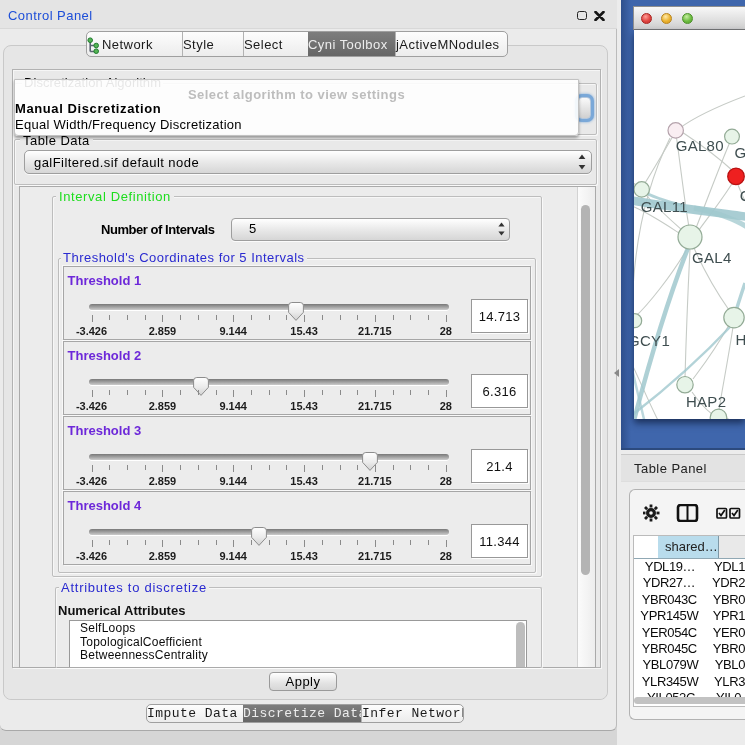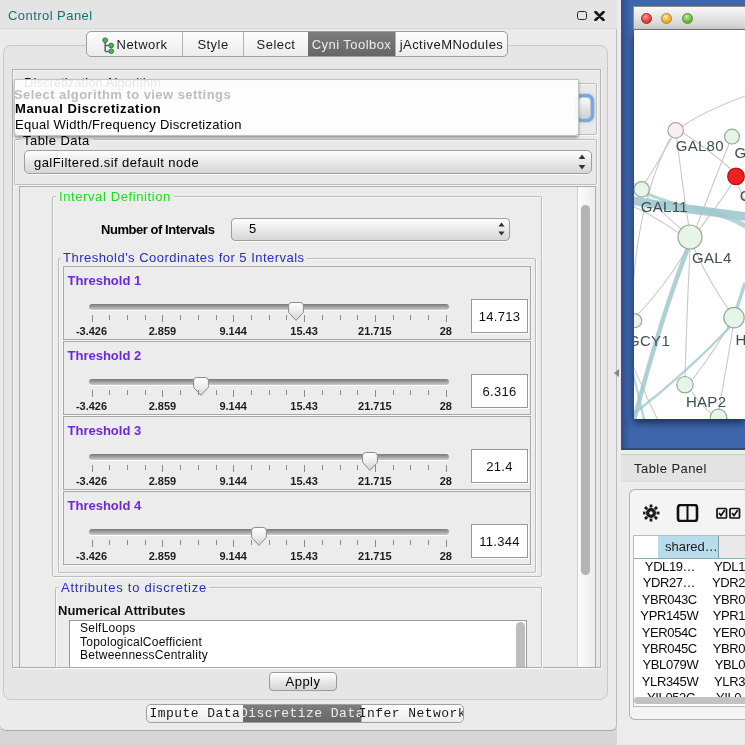--- a/index.html
+++ b/index.html
@@ -3,26 +3,26 @@
 <meta charset="utf-8">
 <style>
 * { margin:0; padding:0; box-sizing:border-box; }
 html,body { width:745px; height:745px; overflow:hidden; }
 body { font-family:"Liberation Sans",sans-serif; background:#d6d6d6; position:relative; letter-spacing:0.45px; }
 #algpanel { left:12px; top:69px; width:589px; height:599px; background:#e9e9e9; border:1px solid #b2b2b2; box-shadow:inset 1px 1px 0 #f6f6f6, 1px 1px 0 #f6f6f6; }
 .abs { position:absolute; }
 .bold { font-weight:bold; letter-spacing:0; }
 #cpwin { left:0; top:0; width:617px; height:731px; background:#ebebeb; border-right:1px solid #bbb; border-bottom:1px solid #a9a9a9; border-radius:0 0 6px 6px; }
 #titlebar { left:0; top:0; width:617px; height:29px; background:#e4e4e4; border-bottom:1px solid #d8d8d8; }
-#cptitle { left:8px; top:8px; font-size:13px; color:#0f766e; }
+#cptitle { left:8px; top:8px; font-size:13px; color:#1d4ed8; }
 #floatico { left:577px; top:11px; width:10px; height:9px; border:1.5px solid #222; border-radius:2.5px; }
 
 .seg { border:1px solid #9f9f9f; border-radius:5px; background:linear-gradient(#fdfdfd,#ececec); display:flex; overflow:hidden; }
 #toptabs { left:86px; top:31px; height:26px; }
-.seg .tb { font-size:13px; color:#1a1a1a; display:flex; align-items:center; justify-content:center; white-space:nowrap; }
+.seg .tb { font-size:13px; color:#1a1a1a; display:flex; align-items:center; white-space:nowrap; }
 .seg .sep { width:1px; background:#b2b2b2; }
 .seg .sel { background:linear-gradient(#7d7d7d,#666); color:#ededed; }
 #content { left:3px; top:45px; width:605px; height:655px; background:#e6e6e6; border:1px solid #c9c9c9; border-radius:8px; }
 .group { border:1px solid #bdbdbd; border-radius:2px; box-shadow:1px 1px 0 rgba(255,255,255,.7), inset 1px 1px 0 rgba(255,255,255,.6); }
 .combo { background:linear-gradient(#ffffff,#e9e9e9 50%,#d6d6d6); border:1px solid #9e9e9e; border-radius:5px; box-shadow:0 1px 0 rgba(255,255,255,.8); }
 .combotext { position:absolute; font-size:13px; color:#000; }
 #popup { left:14px; top:79px; width:565px; height:57px; background:rgba(255,255,255,.9); border:1px solid #c2c2c2; border-radius:0 0 4px 4px; box-shadow:0 2px 3px rgba(0,0,0,.35); }
 #innerpanel { left:19px; top:186px; width:577px; height:482px; border:1px solid #aaa; background:#ececec; }
 #vscroll { left:577px; top:187px; width:18px; height:480px; background:linear-gradient(90deg,#fbfbfb,#ededed); border-left:1px solid #d2d2d2; }
 #vthumb { left:581px; top:205px; width:9px; height:370px; background:#b4b4b4; border-radius:5px; }
@@ -86,21 +86,21 @@
 <div class="abs" style="left:578px;top:97px;width:13px;height:22px;border-radius:4px;background:linear-gradient(#fafafa,#d0d0d0);border:1px solid #b5c8dd;"></div>
 <div class="abs group" style="left:14px;top:139px;width:583px;height:46px;"></div>
 <div class="abs" style="left:20px;top:133px;font-size:13px;background:#e9e9e9;padding:0 3px;">Table Data</div>
 <div class="abs combo" style="left:24px;top:150px;width:568px;height:24px;"></div>
 <div class="abs combotext" style="left:34px;top:155px;">galFiltered.sif default node</div>
 <svg class="abs" style="left:577px;top:153px;" width="10" height="18" viewBox="0 0 10 18">
     <path d="M5 1.5 L8.4 6 H1.6 Z" fill="#333"></path>
     <path d="M5 16.5 L1.6 12 H8.4 Z" fill="#333"></path>
   </svg>
 <div class="abs" id="popup"></div>
-<div class="abs" style="left:14px;top:87px;width:565px;font-size:13px;color:#bdbdbd;font-weight:bold;letter-spacing:.45px;">Select algorithm to view settings</div>
+<div class="abs" style="left:14px;top:87px;width:565px;text-align:center;font-size:13px;color:#bdbdbd;font-weight:bold;letter-spacing:.45px;">Select algorithm to view settings</div>
 <div class="abs" style="left:15px;top:101px;font-size:13px;font-weight:bold;color:#000;letter-spacing:.6px;">Manual Discretization</div>
 <div class="abs" style="left:15px;top:117px;font-size:13px;color:#000;letter-spacing:.28px;">Equal Width/Frequency Discretization</div>
 <div class="abs" id="innerpanel"></div>
 <div class="abs" id="vscroll"></div>
 <div class="abs" id="vthumb"></div>
 <div class="abs group" style="left:52px;top:196px;width:490px;height:381px;"></div>
 <div class="abs" style="left:56px;top:189px;font-size:13px;color:#1ddd1d;background:#ececec;padding:0 3px;letter-spacing:.6px;">Interval Definition</div>
 <div class="abs bold" style="left:101px;top:222px;font-size:13px;color:#000000;letter-spacing:-.45px;">Number of Intervals</div>
 <div class="abs combo" style="left:231px;top:218px;width:279px;height:23px;border-radius:4px;"></div>
 <div class="abs combotext" style="left:249px;top:221px;">5</div>

